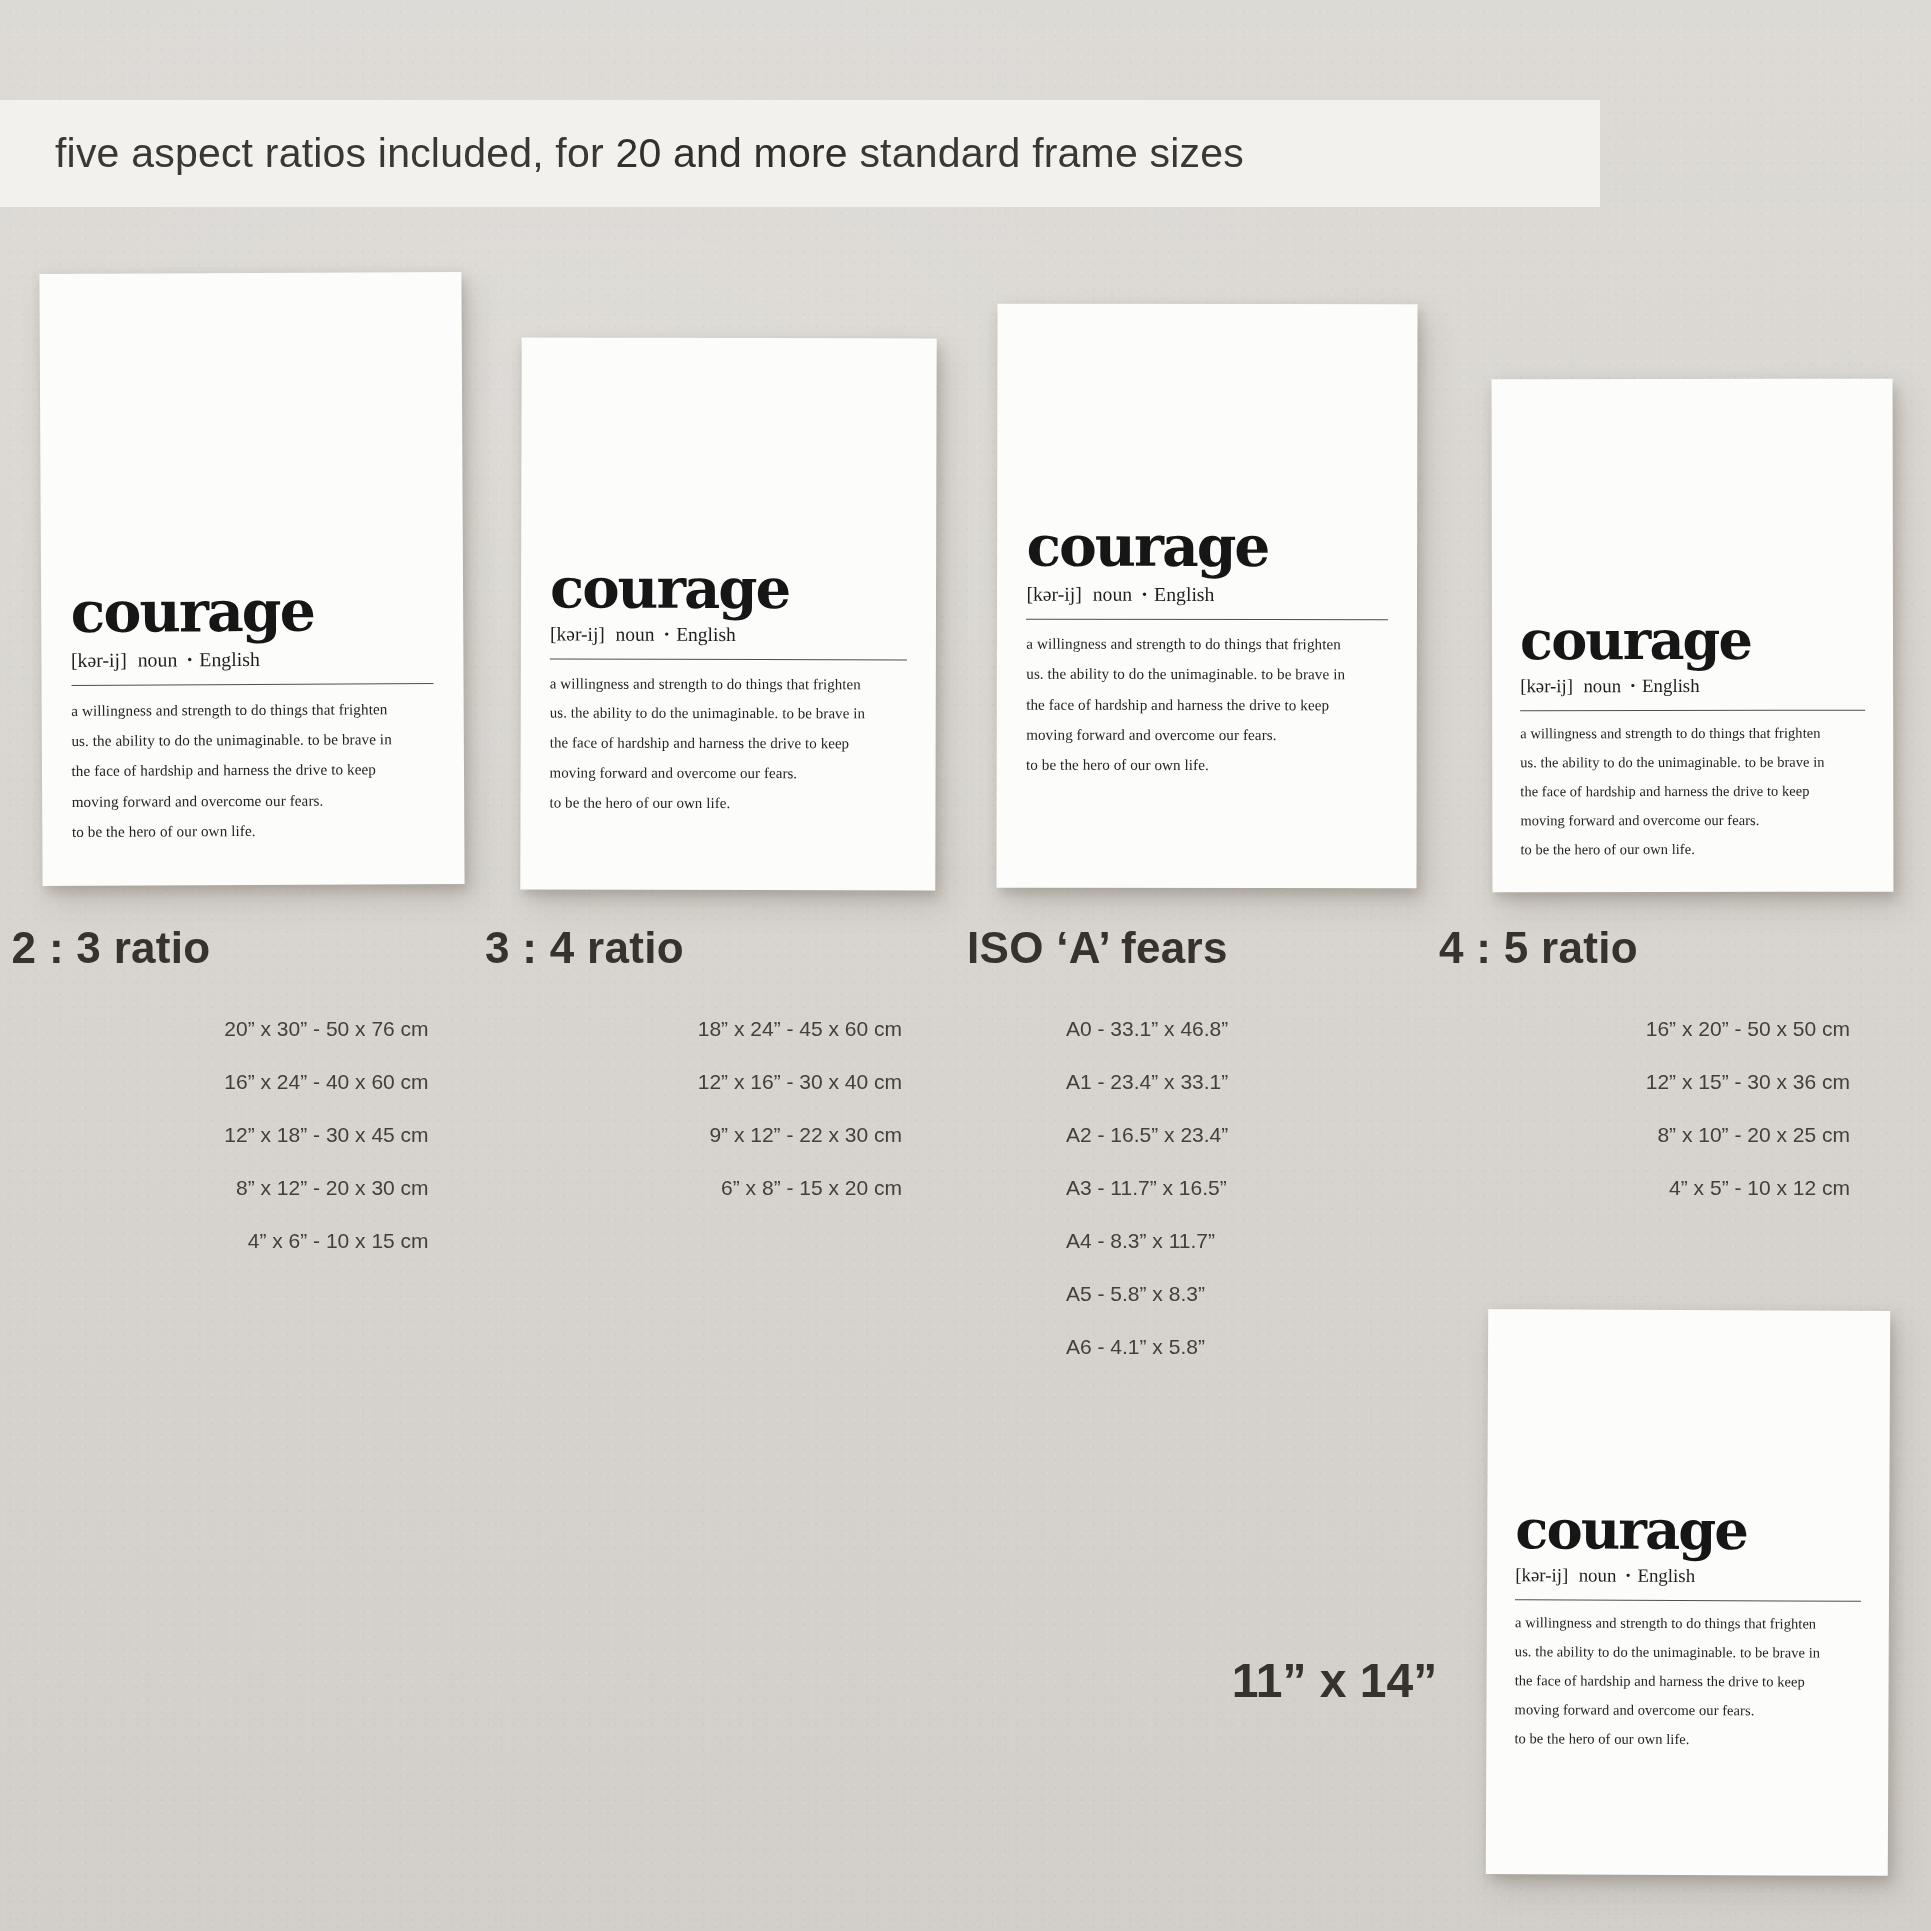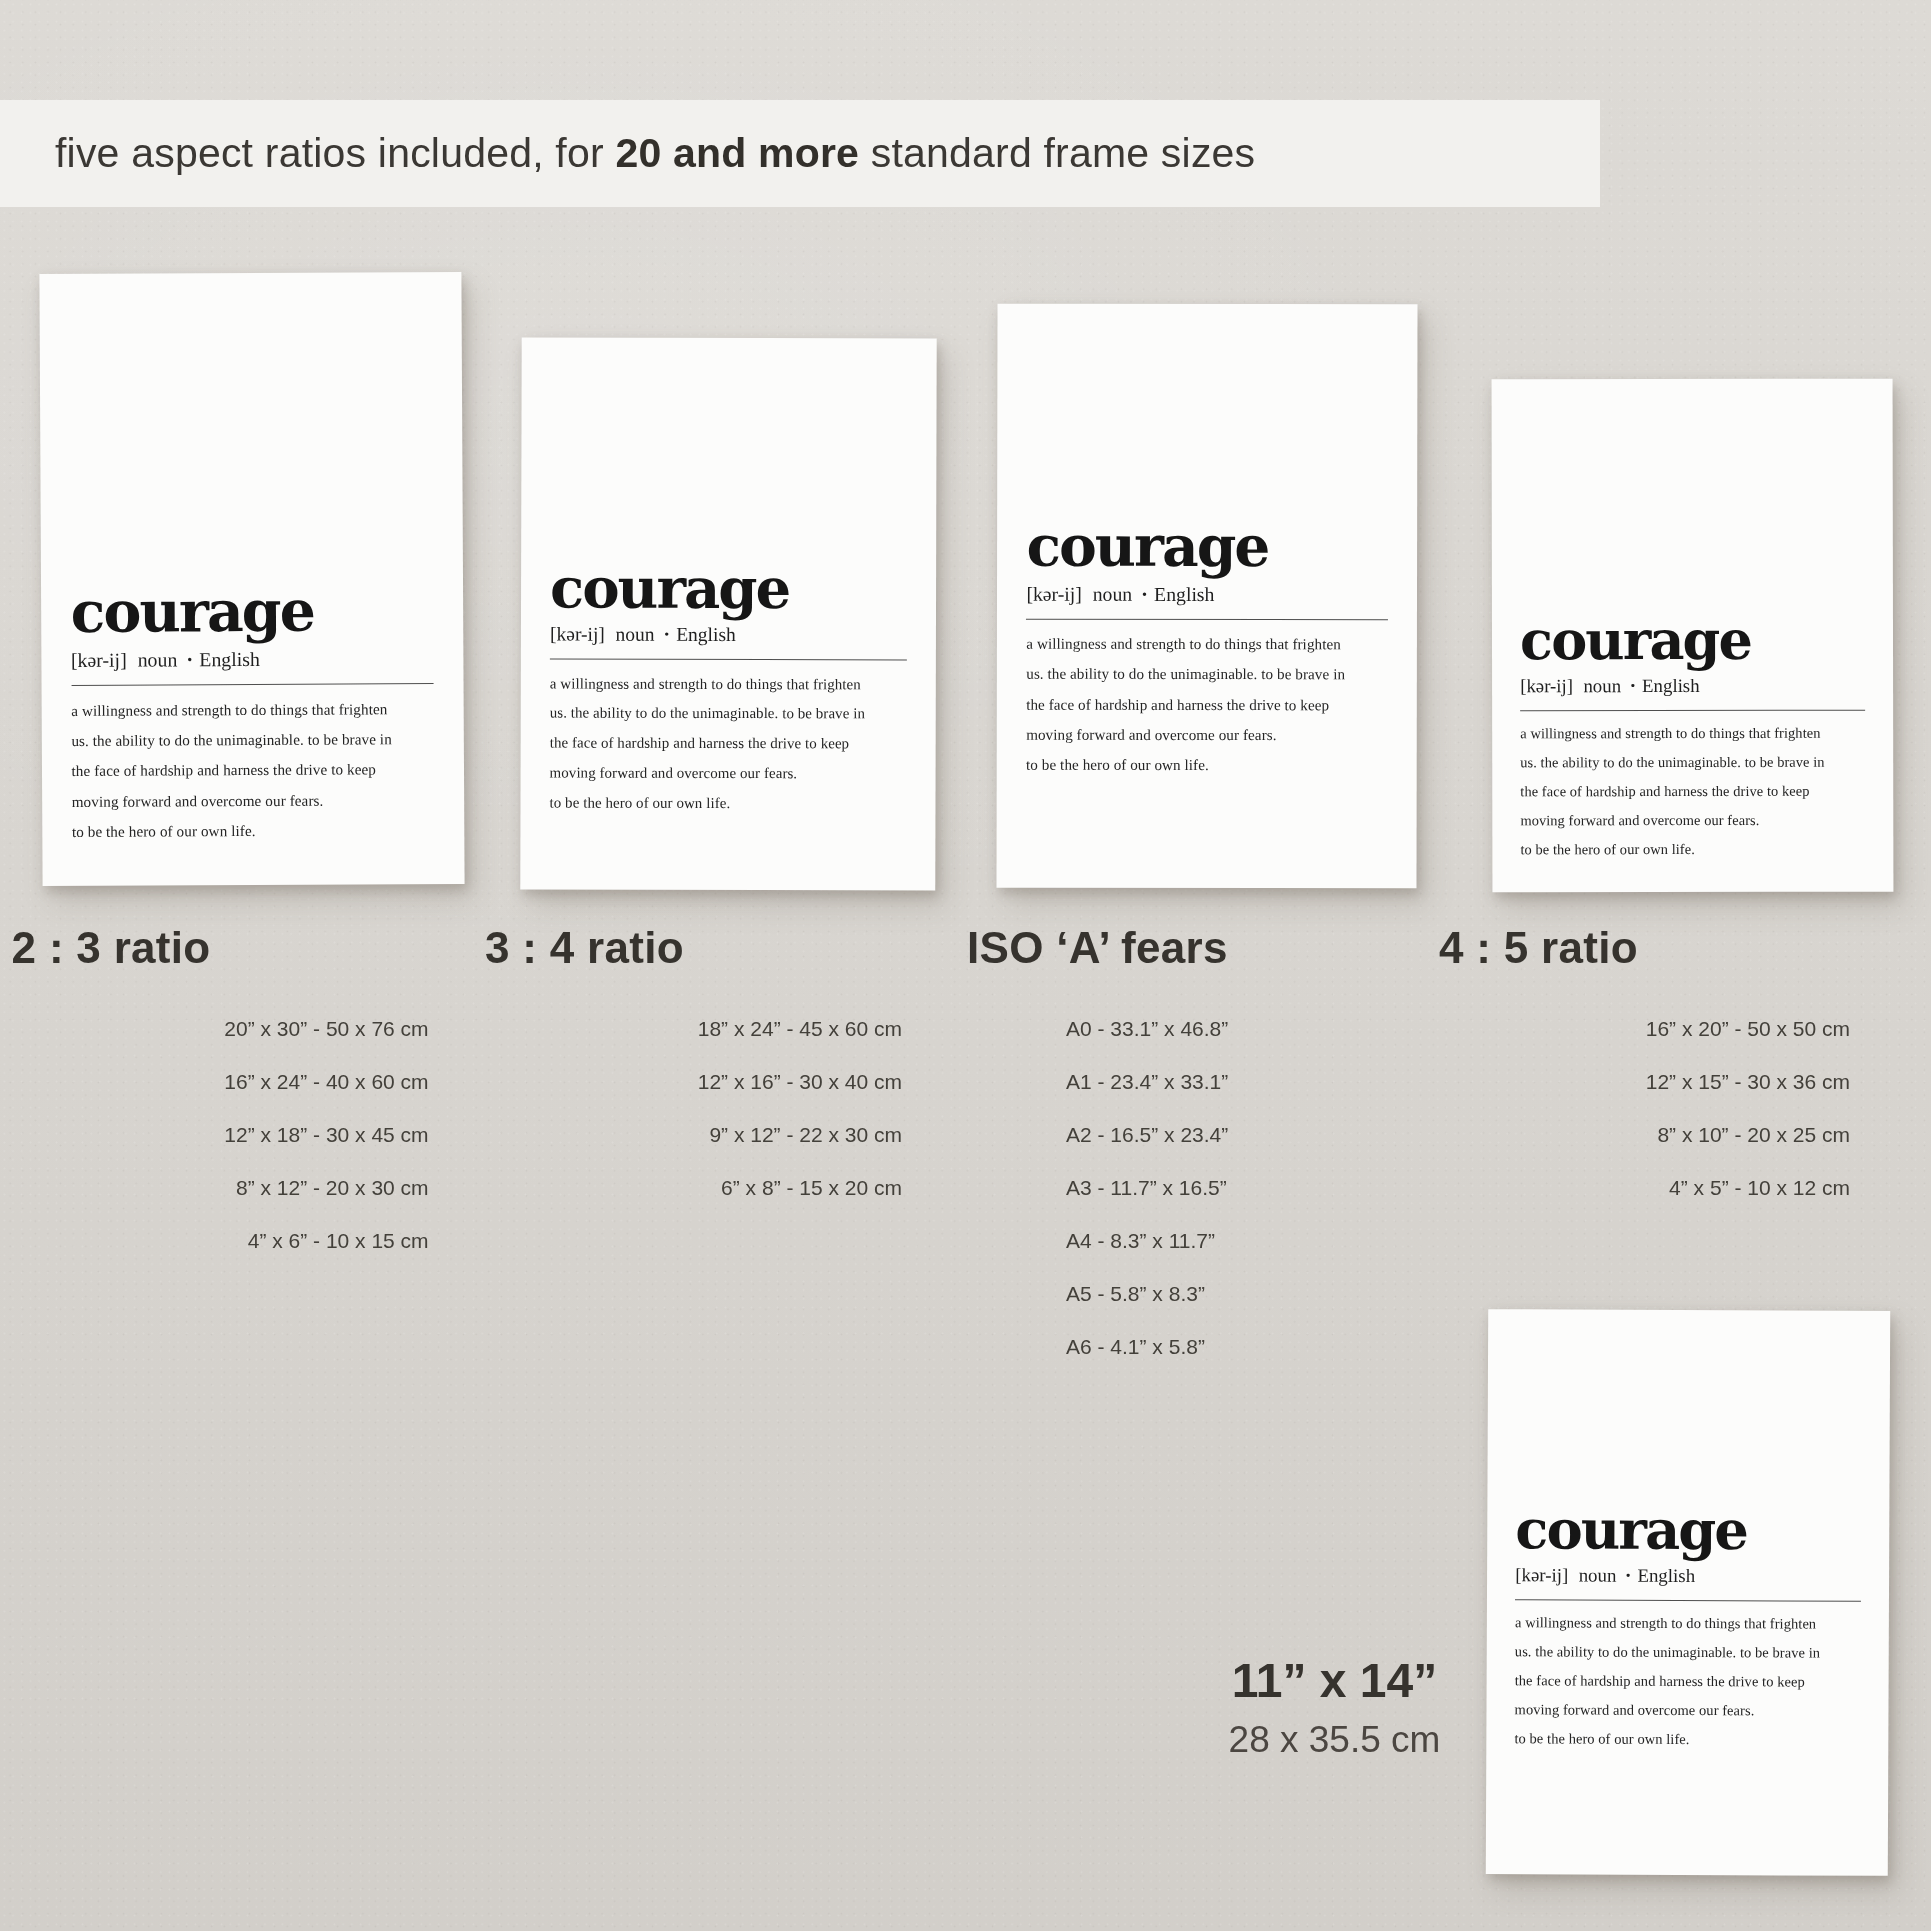--- a/index.html
+++ b/index.html
@@ -21,21 +21,21 @@
     opacity:0.28;pointer-events:none;
   }
 
   
   .banner{
     position:absolute;left:0;top:100px;width:1600px;height:107px;
     background:#f2f1ee;display:flex;align-items:center;
     padding-left:55px;box-sizing:border-box;
     font-size:41px;color:#3b3834;letter-spacing:0.2px;
   }
-  .banner b{font-weight:700;color:#33302b;}
+  .banner b{font-weight:400;color:#33302b;}
 
   
   .poster{
     position:absolute;background:#fcfcfb;
     transform:rotate(var(--rot,0deg));
     box-shadow:2.9px 5.8px 11.6px rgba(108,98,88,0.30), 9.7px 15.4px 29px rgba(108,98,88,0.22);
   }
   .ptext{position:absolute;left:7%;right:7%;top:var(--tt);}
   .ptitle{
     font-family:"DejaVu Serif", serif;font-weight:700;
@@ -210,17 +210,16 @@
     <div class="col-rows rows-right" style="padding-right:72px;">
       <div>16” x 20” - 50 x 50 cm</div>
       <div>12” x 15” - 30 x 36 cm</div>
       <div>8” x 10” - 20 x 25 cm</div>
       <div>4” x 5” - 10 x 12 cm</div>
     </div>
   </div>
 
   <div class="featured">
     <div class="featured-inches">11” x 14”</div>
-    <div class="featured-metric">28 x 35.5 cm</div>
   </div>
 
 </div>
 
 
 </body></html>

